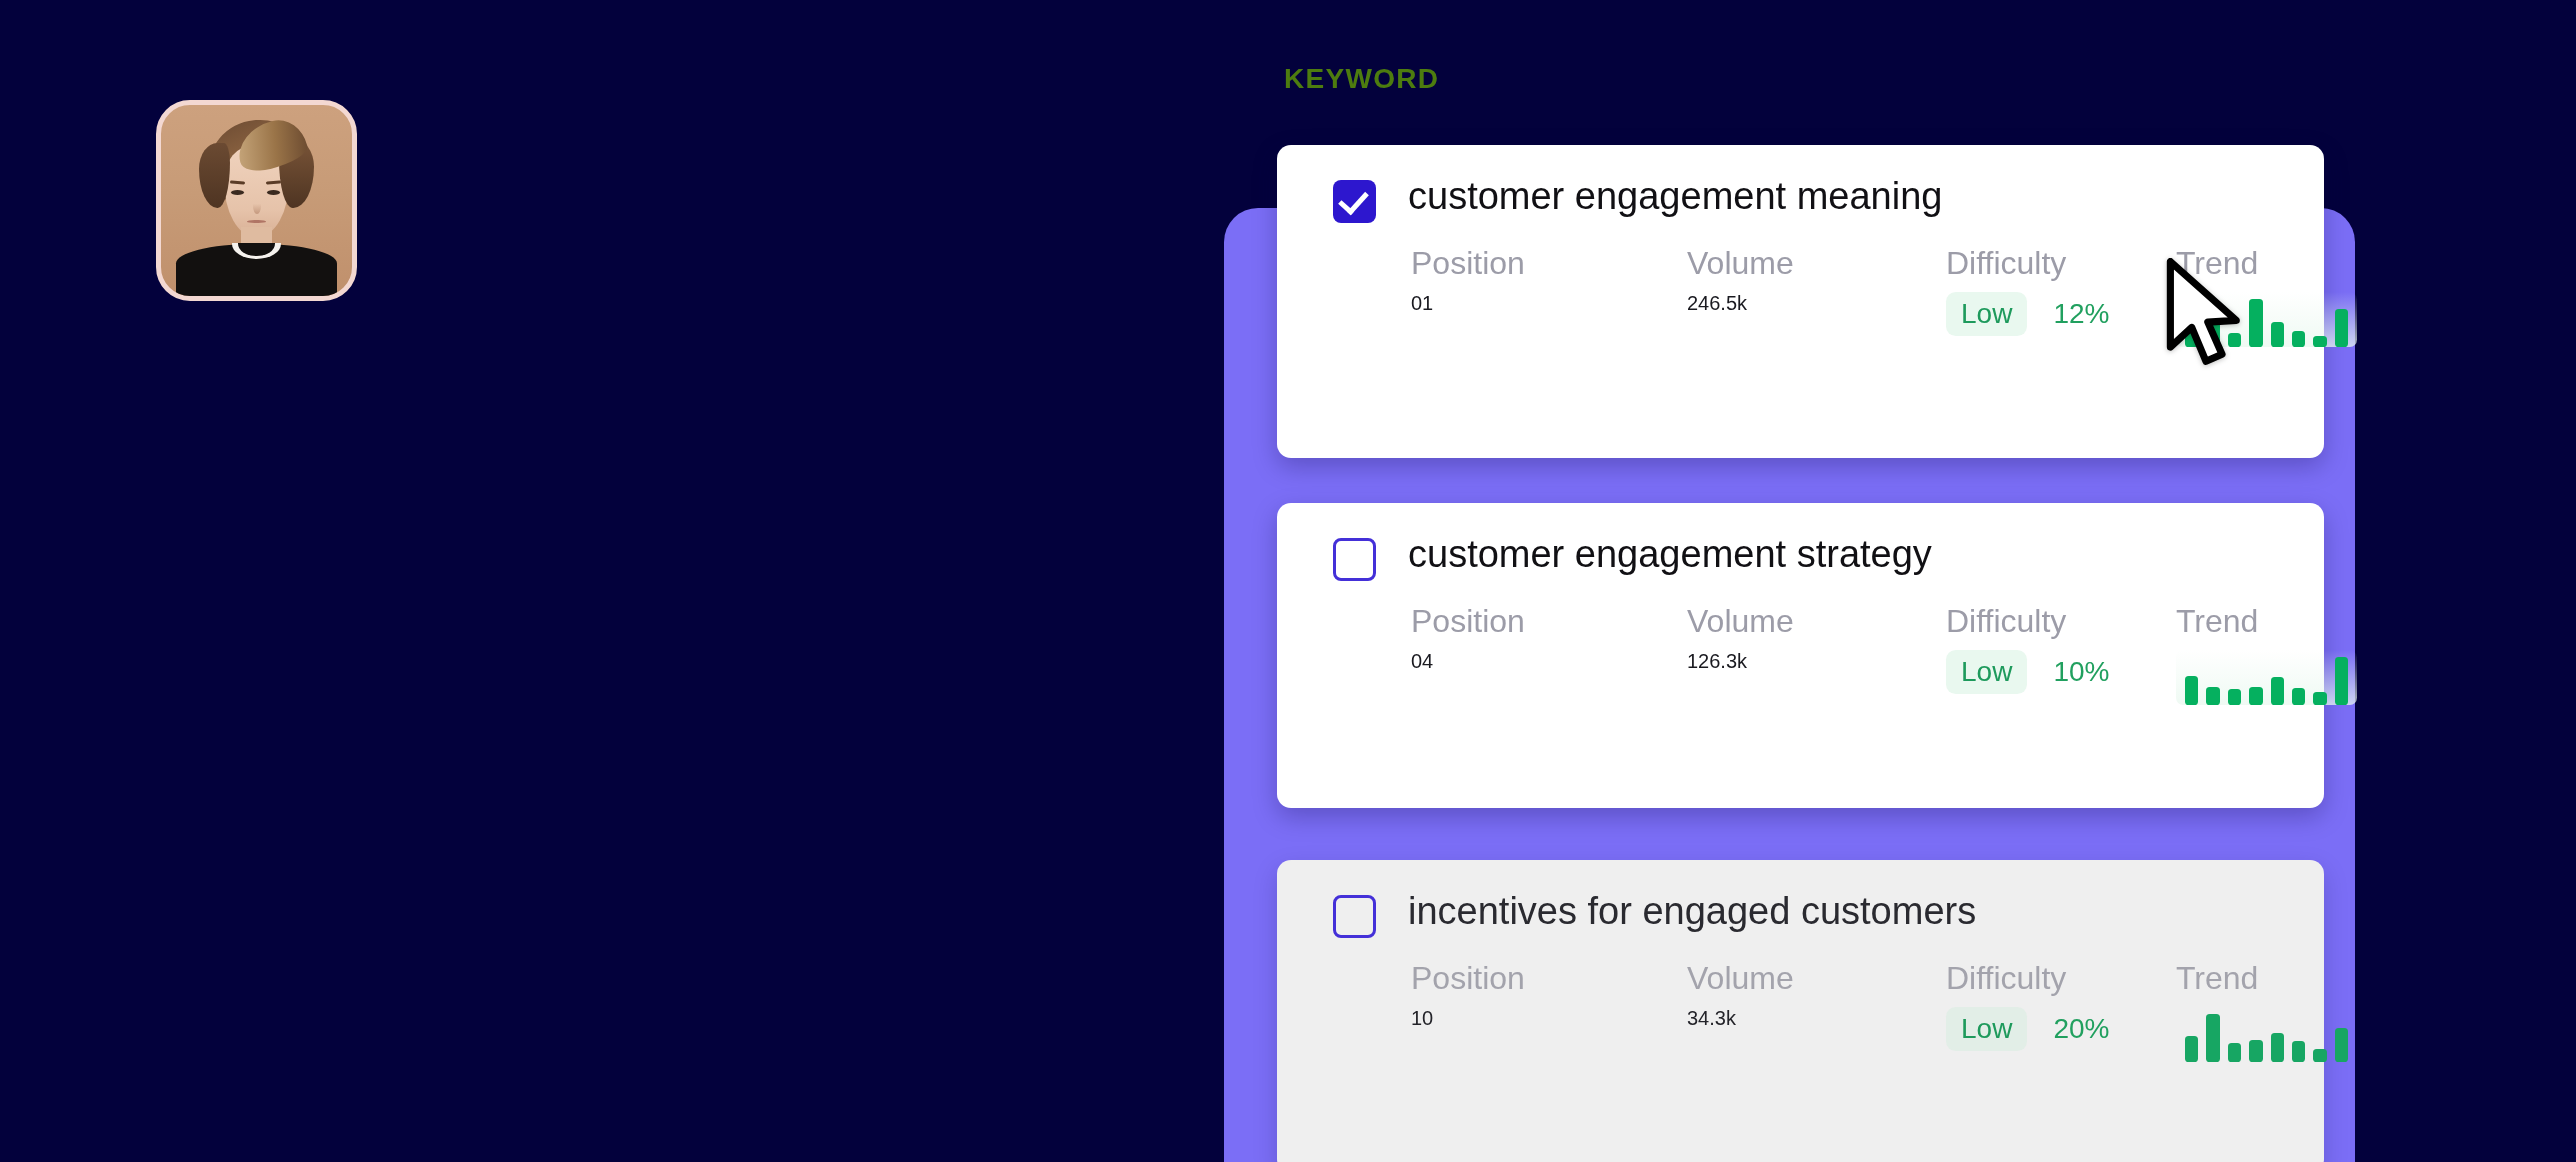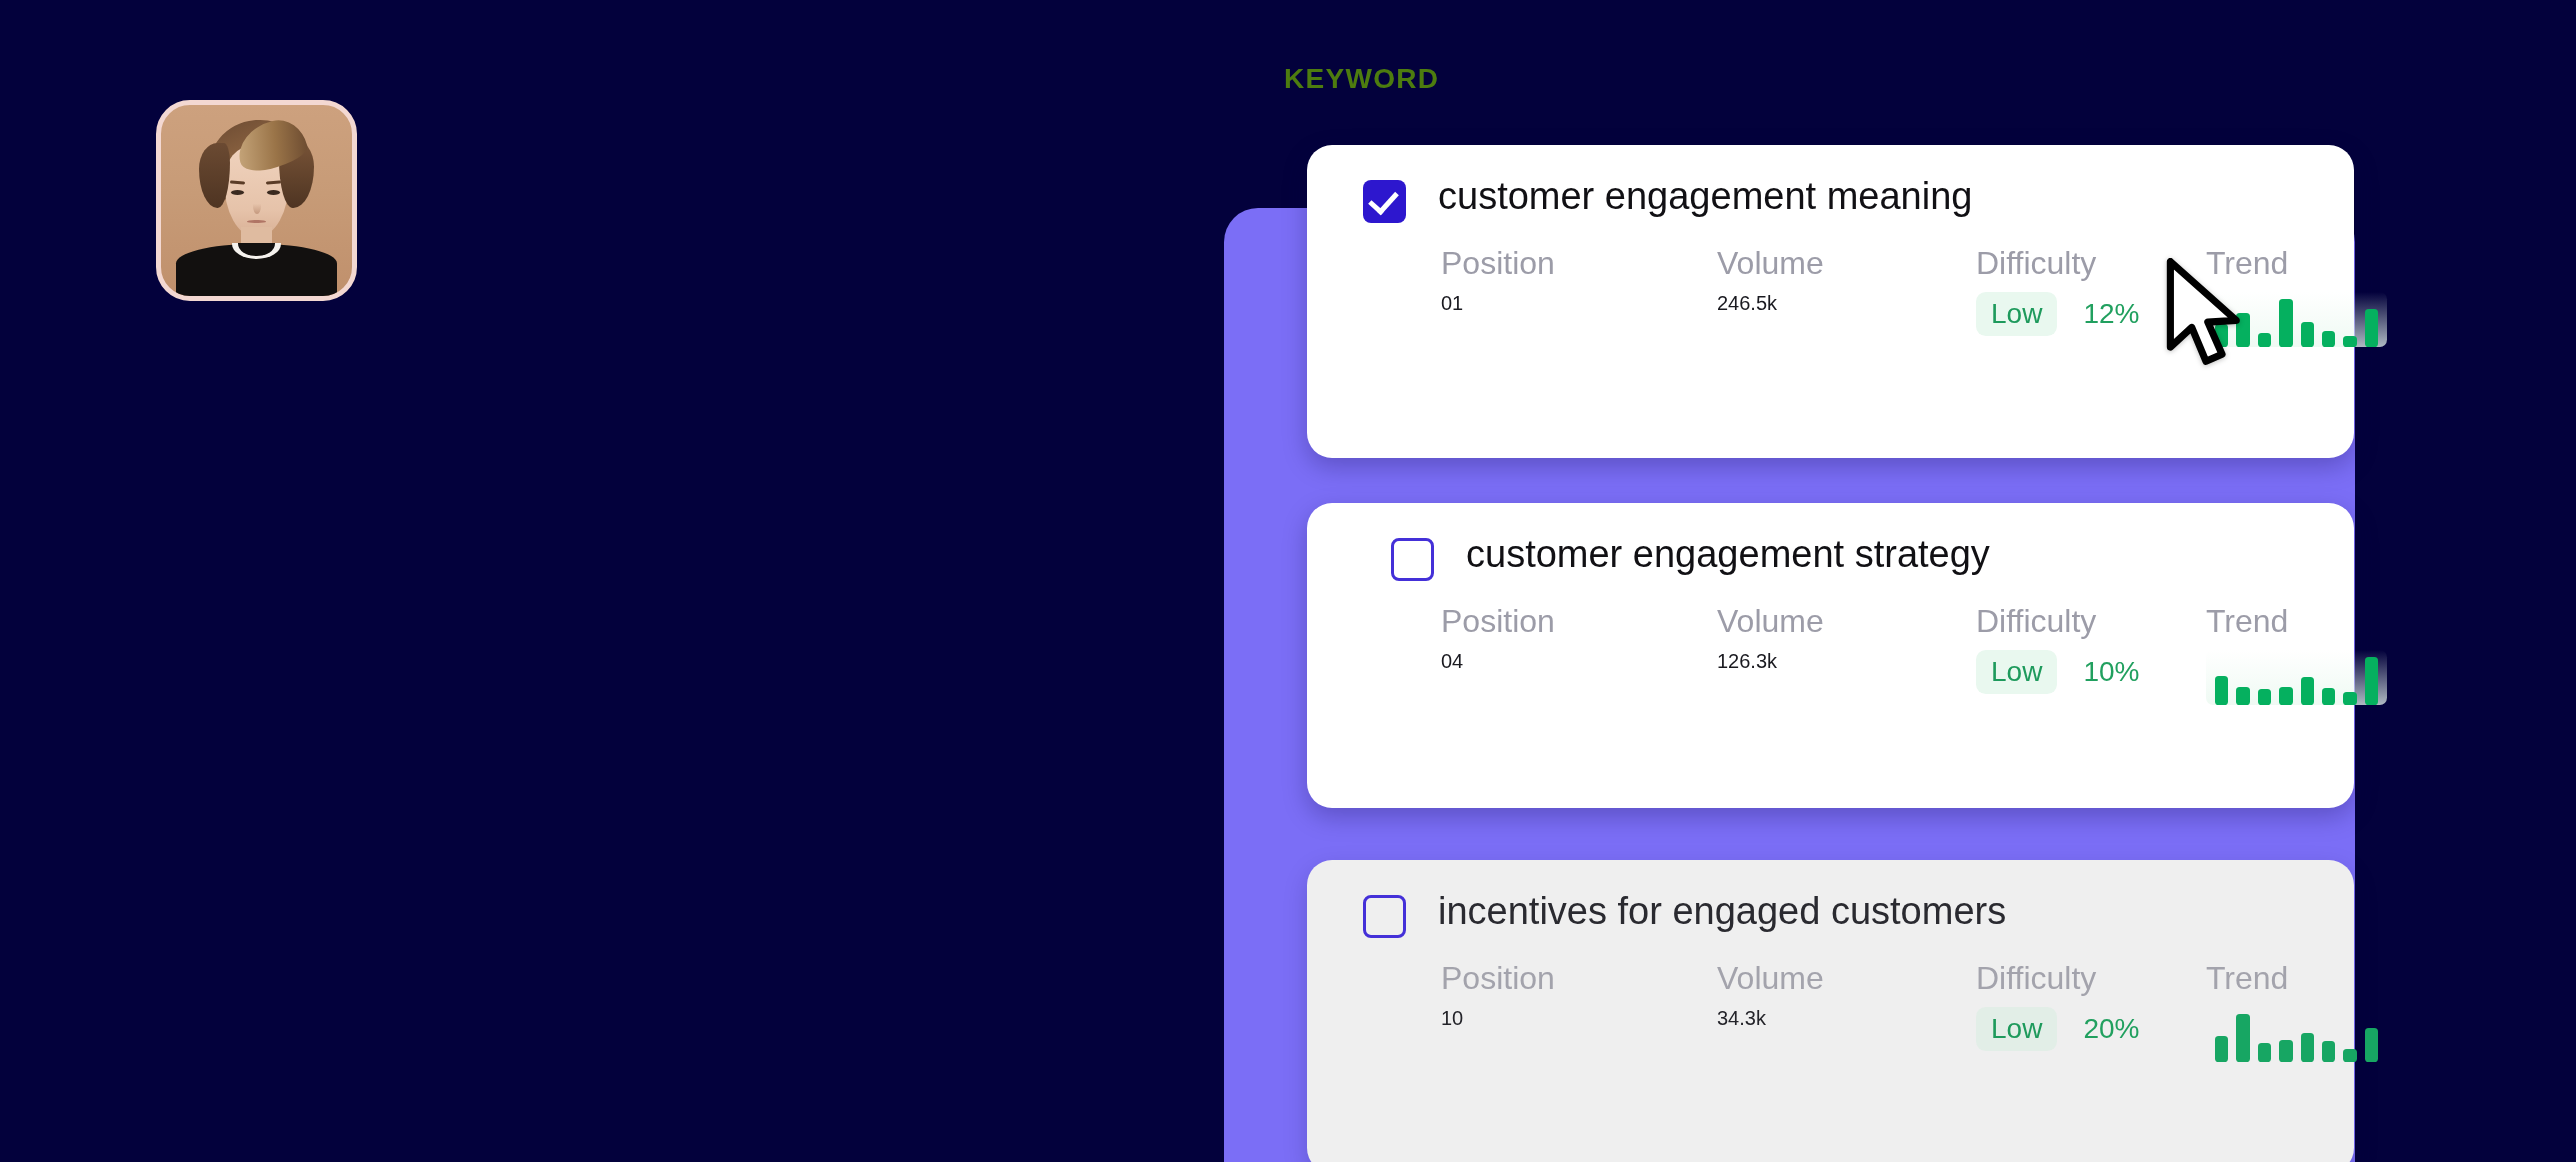--- a/index.html
+++ b/index.html
@@ -116,29 +116,29 @@
   #purple-panel {
     position:absolute; left:1224px; top:208px;
     width:1131px; height:955px;
     background:#7B6EF6;
     border-radius:34px 34px 0 0;
   }
 
   #cards { position:absolute; left:0; top:0; width:2576px; height:1163px; }
 
   .kw-card {
-    position:absolute; left:1307px; width:1047px;
+    position:absolute; left:1277px; width:1047px;
     background:#FFFFFF;
-    border-radius:25px;
+    border-radius:14px;
     box-shadow:0 9px 25px rgba(10,5,60,0.26);
   }
   .kw-card.dimmed { background:#EFEFEF; box-shadow:0 9px 25px rgba(10,5,60,0.18); }
 
   #card-0 { top:145px; height:313px; }
-  #card-1 { top:503px; height:305px;padding-left:28px; }
+  #card-1 { top:503px; height:305px; }
   #card-2 { top:860px; height:313px; }
 
   .card-head { position:relative; height:100px; }
 
   .checkbox {
     position:absolute; left:56px; top:35px;
     width:43px; height:43px;
     border-radius:8px;
   }
   .checkbox.checked { background:#2D17CE; }

